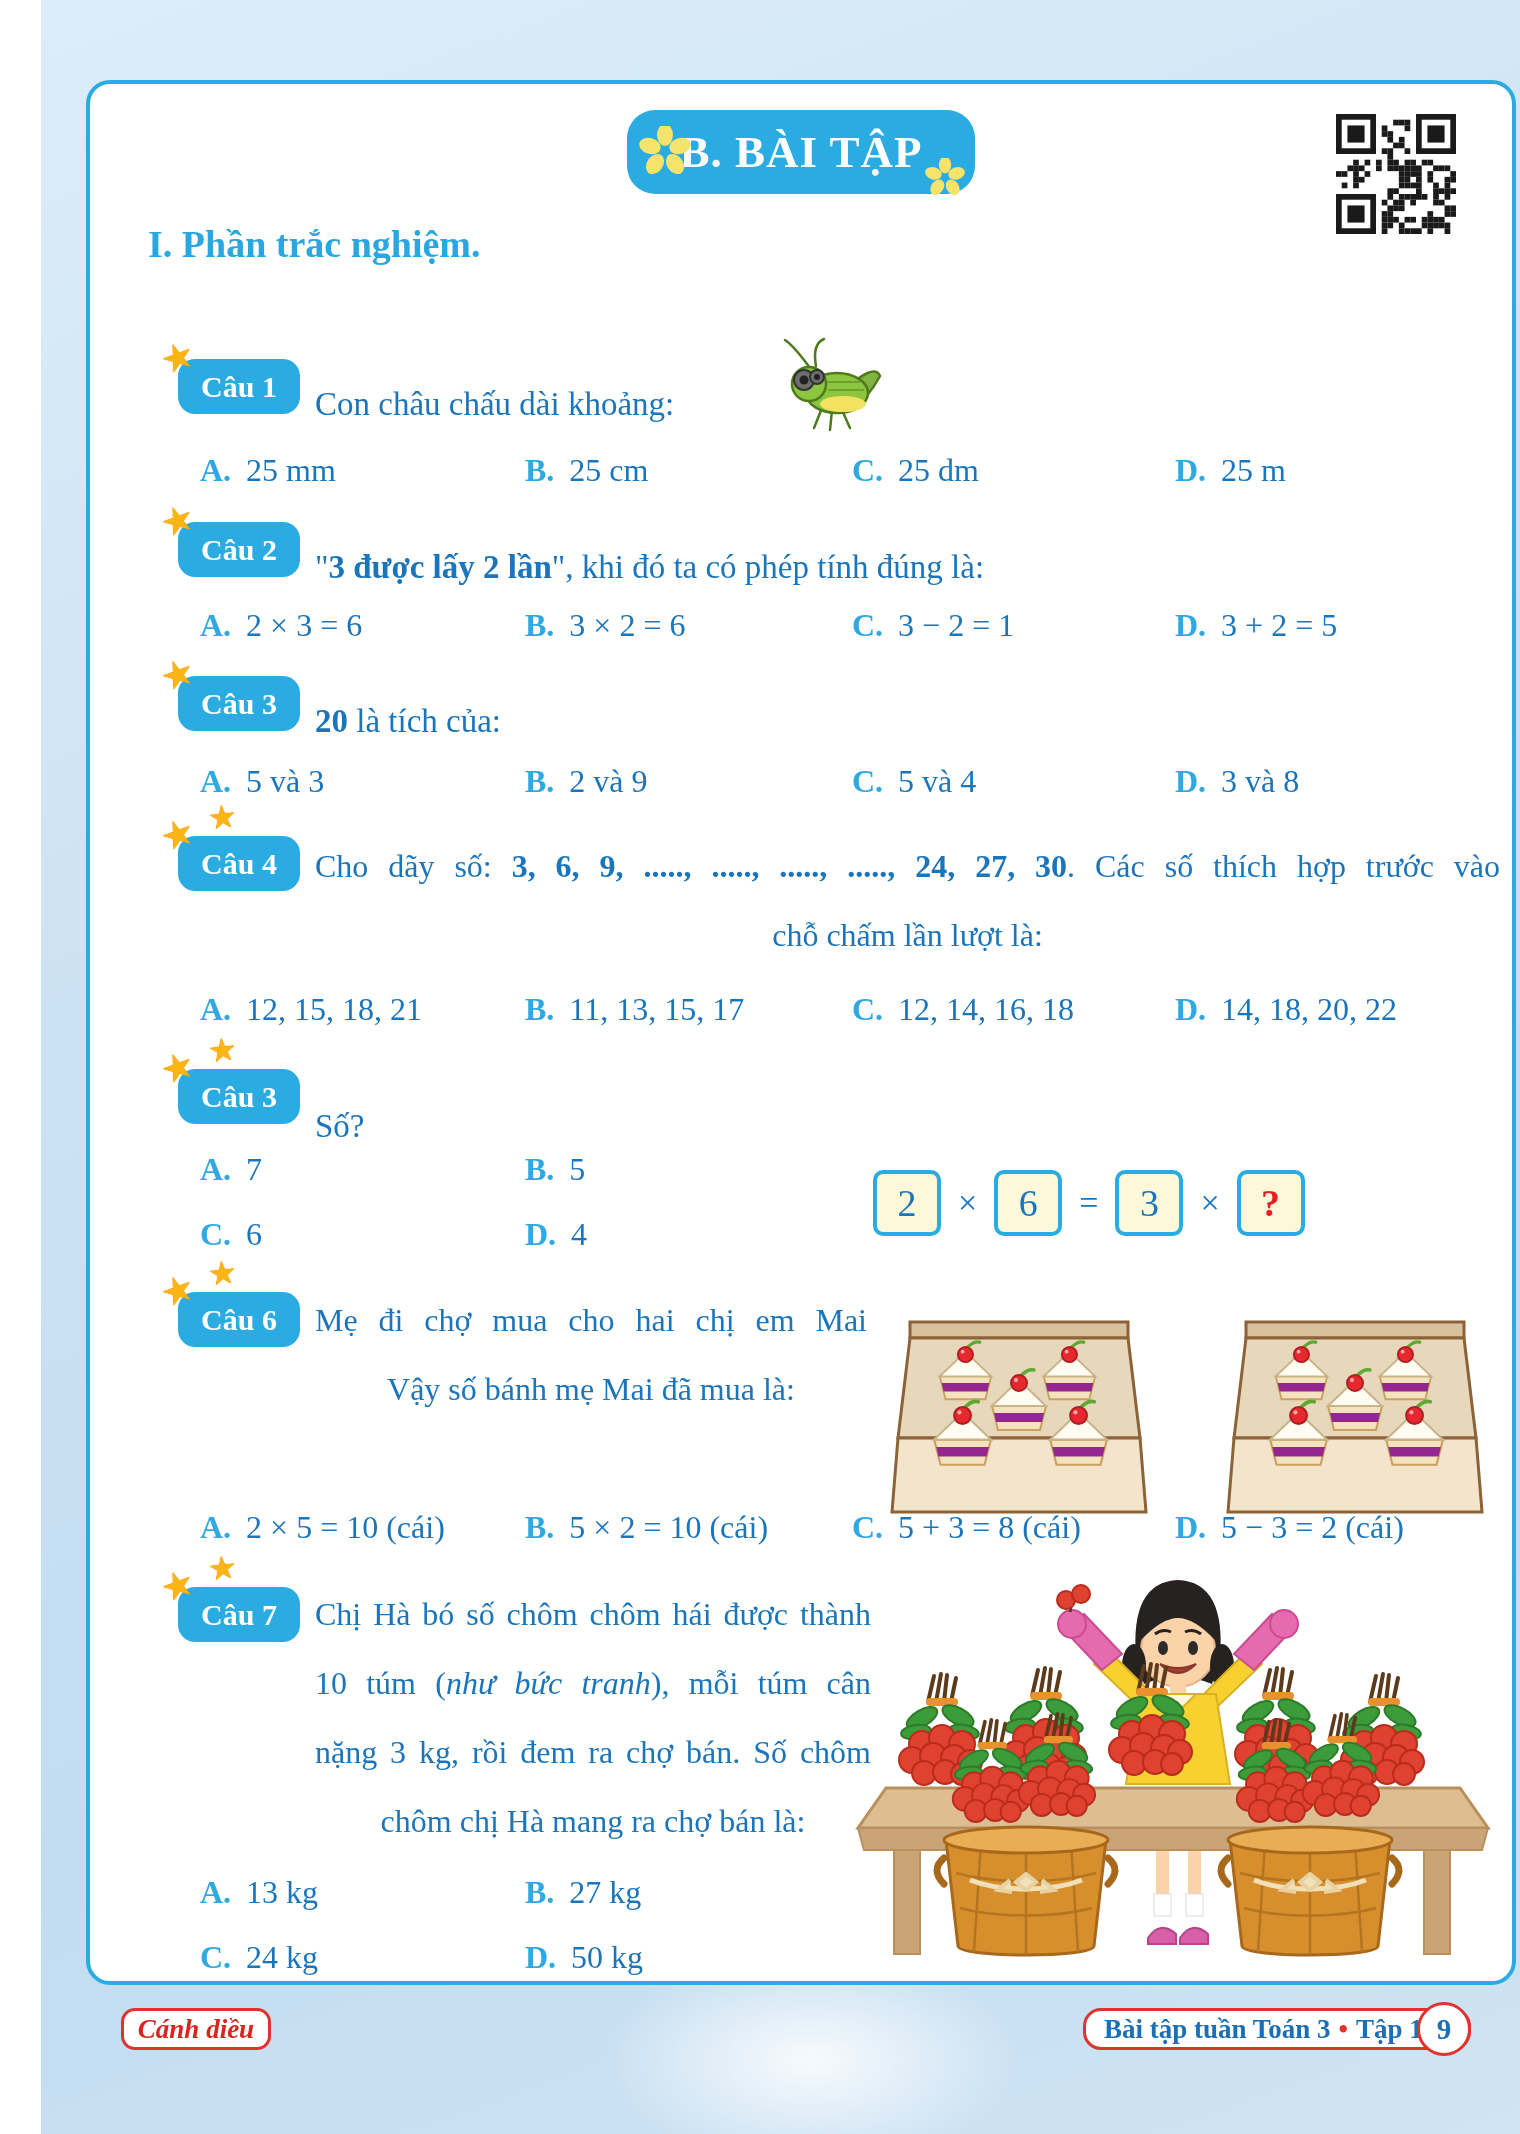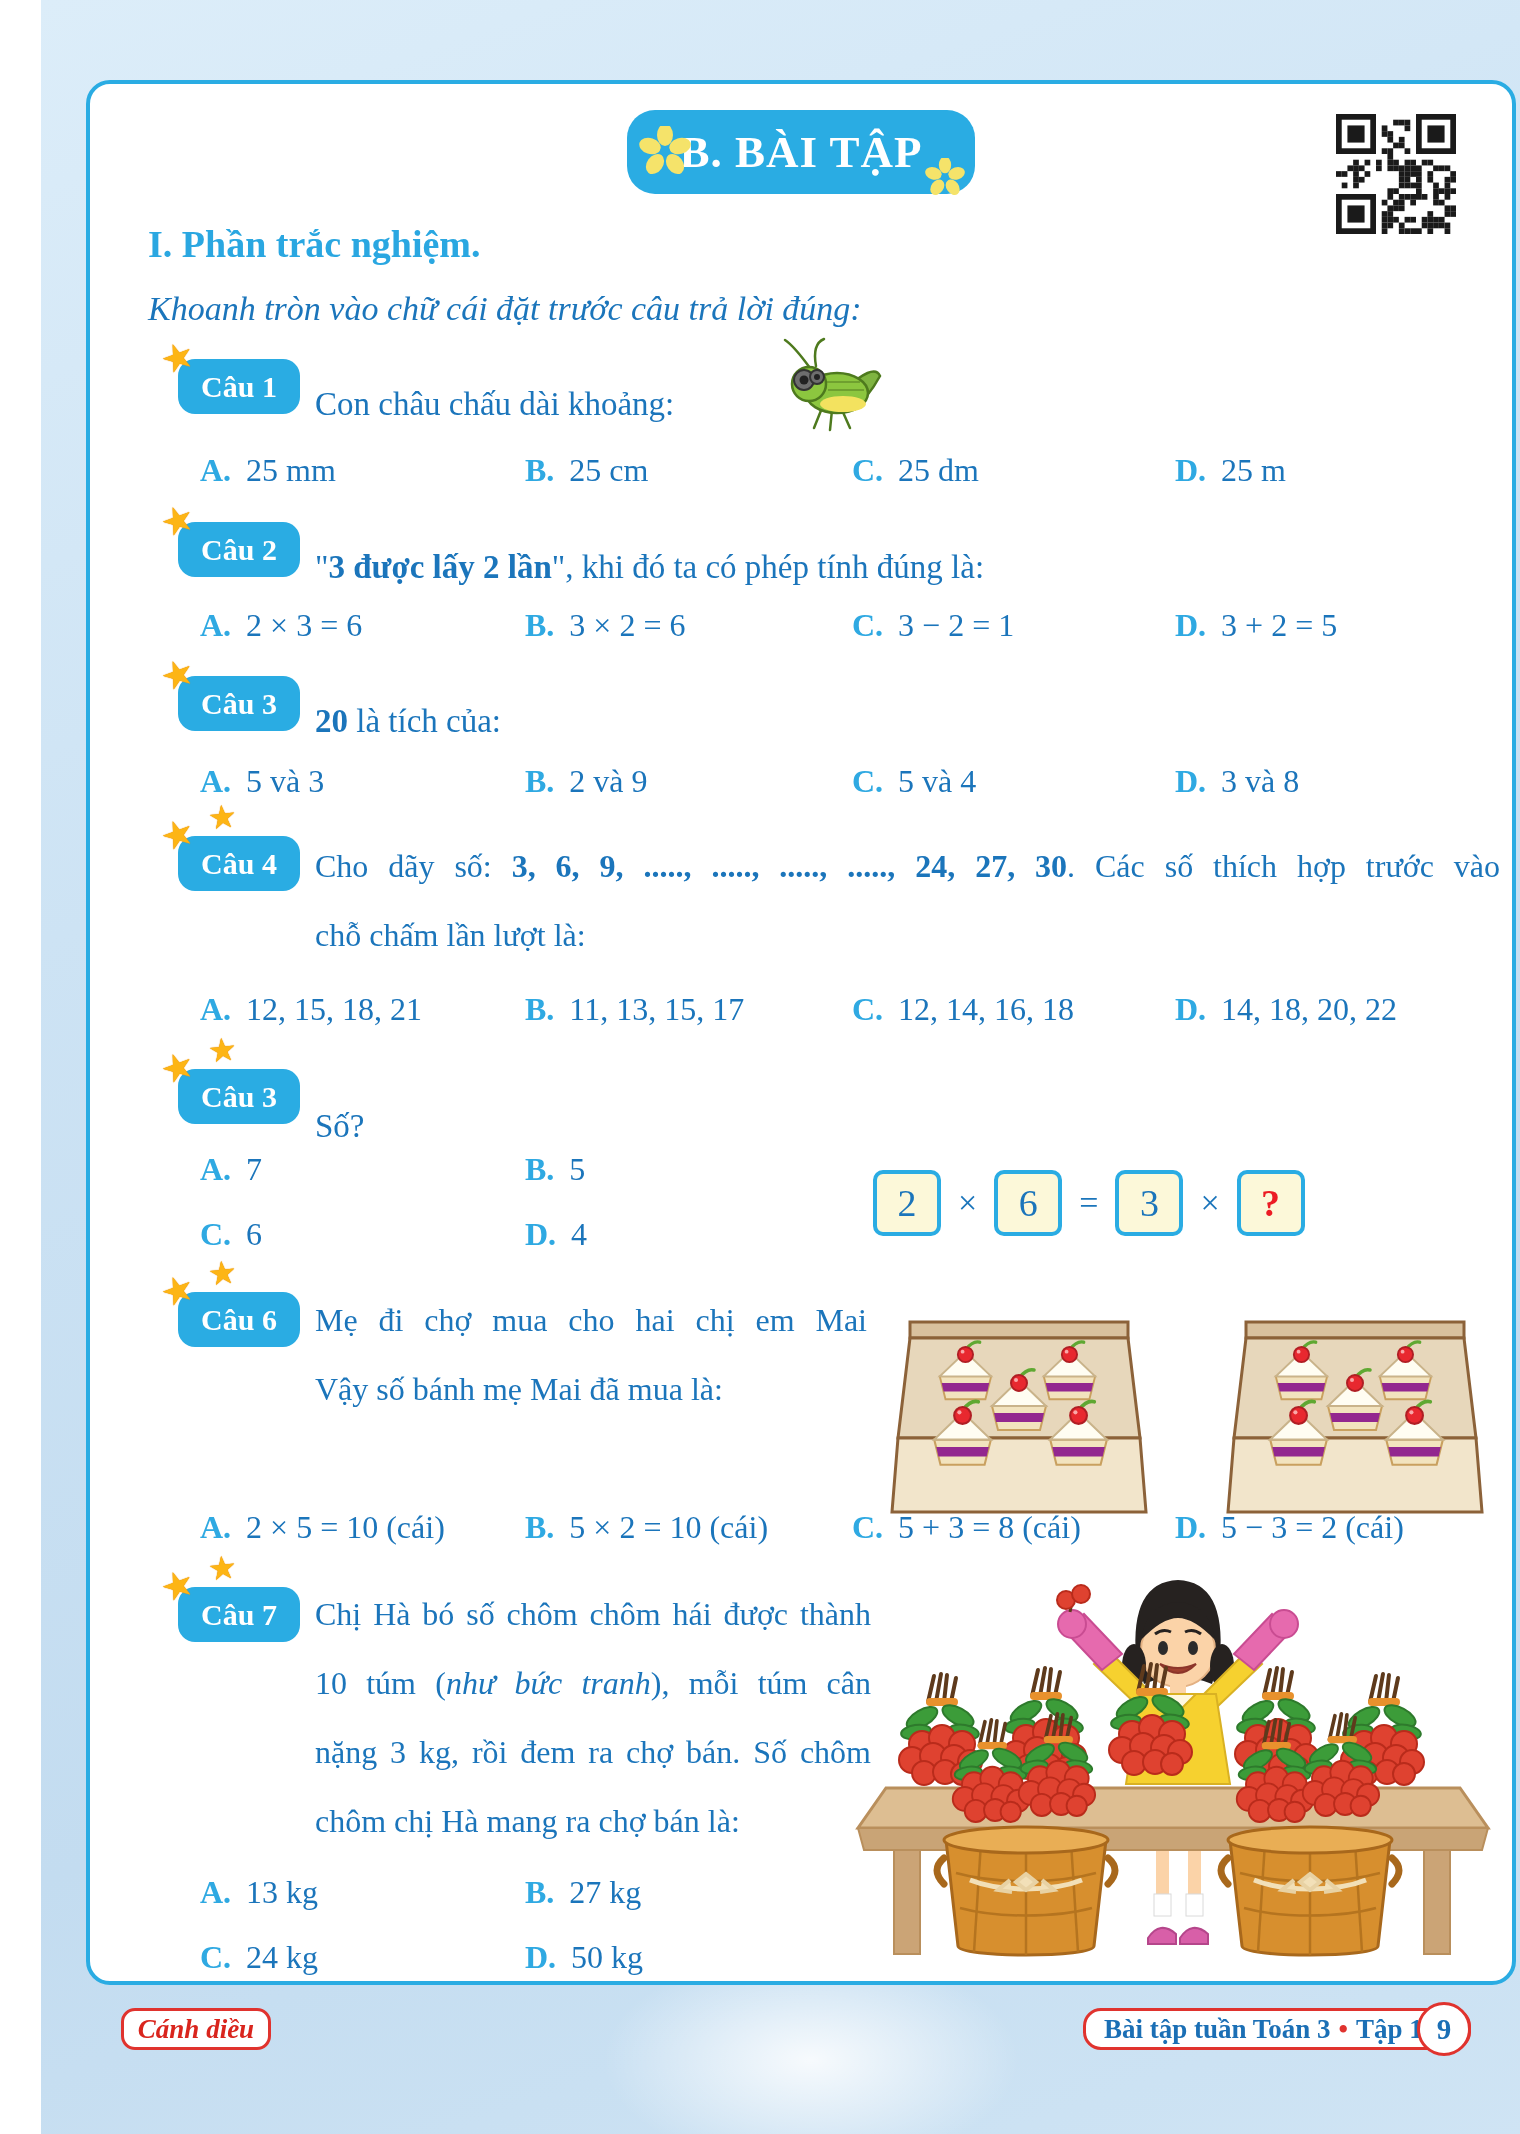--- a/index.html
+++ b/index.html
@@ -21,21 +21,21 @@
   
   .qbadge{position:absolute;left:88px;width:122px;height:55px;background:#2AACE3;border-radius:17px;
     color:#fff;font-weight:bold;font-size:30px;display:flex;align-items:center;justify-content:center;}
   .star{position:absolute;font-family:"DejaVu Sans",sans-serif;color:#FDB515;
     text-shadow:0 0 1px #E8920C, 0 0 1px #E8920C;line-height:1;}
   .star-a{left:-17px;top:-20px;font-size:37px;transform:rotate(-20deg);}
   .star-b{left:30px;top:-35px;font-size:32px;transform:rotate(-6deg);}
   
   .qtext{position:absolute;left:225px;font-size:33px;color:#1B75BB;white-space:nowrap;}
   .qlines{position:absolute;left:225px;font-size:32px;color:#1B75BB;}
-  .tline{line-height:69px;white-space:nowrap;}
+  .tline{line-height:69px;white-space:nowrap;text-align:center;}
   .just{text-align:justify;text-align-last:justify;}
   .seg-b{font-weight:bold;}
   .seg-i{font-style:italic;}
   
   .arow{position:absolute;left:0;width:1430px;height:48px;}
   .ans{position:absolute;white-space:nowrap;font-size:32px;color:#1B75BB;}
   .al{color:#2FA9E2;font-weight:bold;margin-right:15px;}
   
   .equation{position:absolute;left:783px;top:1086px;display:flex;align-items:center;gap:17px;}
   .ebox{width:60px;height:58px;background:#FCF8D9;border:4px solid #2AACE3;border-radius:10px;
@@ -215,21 +215,20 @@
         <rect x="44.95238095238095" y="112.38095238095238" width="5.619047619047619" height="5.619047619047619" fill="#1a1a1a"></rect>
         <rect x="61.8095238095238" y="112.38095238095238" width="5.619047619047619" height="5.619047619047619" fill="#1a1a1a"></rect>
         <rect x="67.42857142857142" y="112.38095238095238" width="5.619047619047619" height="5.619047619047619" fill="#1a1a1a"></rect>
         <rect x="73.04761904761904" y="112.38095238095238" width="5.619047619047619" height="5.619047619047619" fill="#1a1a1a"></rect>
         <rect x="78.66666666666666" y="112.38095238095238" width="5.619047619047619" height="5.619047619047619" fill="#1a1a1a"></rect>
         <rect x="89.9047619047619" y="112.38095238095238" width="5.619047619047619" height="5.619047619047619" fill="#1a1a1a"></rect>
         <rect x="106.76190476190476" y="112.38095238095238" width="5.619047619047619" height="5.619047619047619" fill="#1a1a1a"></rect>
       </svg>
 
     <div class="stitle">I. Phần trắc nghiệm.</div>
-    <div class="instr">Khoanh tròn vào chữ cái đặt trước câu trả lời đúng:</div>
 
     <section>
       <div class="qbadge" style="top:275px">
         <span class="star star-a">★</span>
         <span>Câu 1</span>
       </div>
       <div class="qtext" style="top:286px"><span><div class="tline"><span>Con châu chấu dài khoảng:</span></div></span></div>
       <svg class="illus" style="left:690px;top:252px" width="112" height="100" viewBox="0 0 112 100">
         <g stroke="#4E7A1E" stroke-width="2.5" fill="none" stroke-linecap="round">
           <path d="M30,32 Q14,10 5,4"></path>

